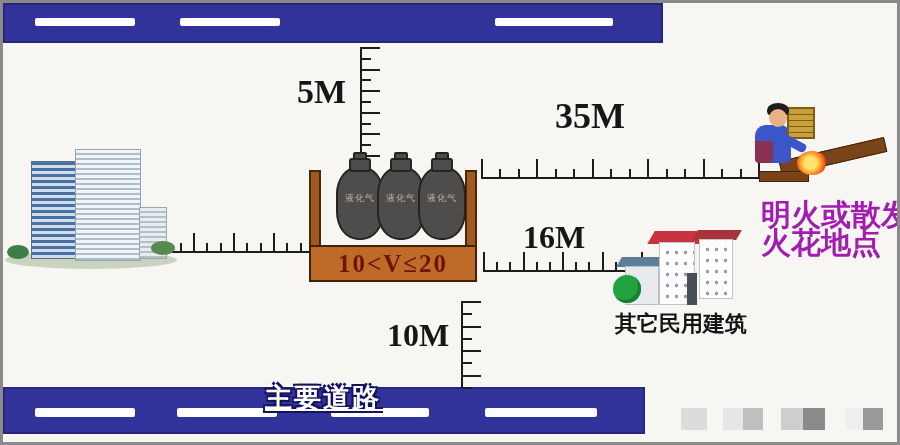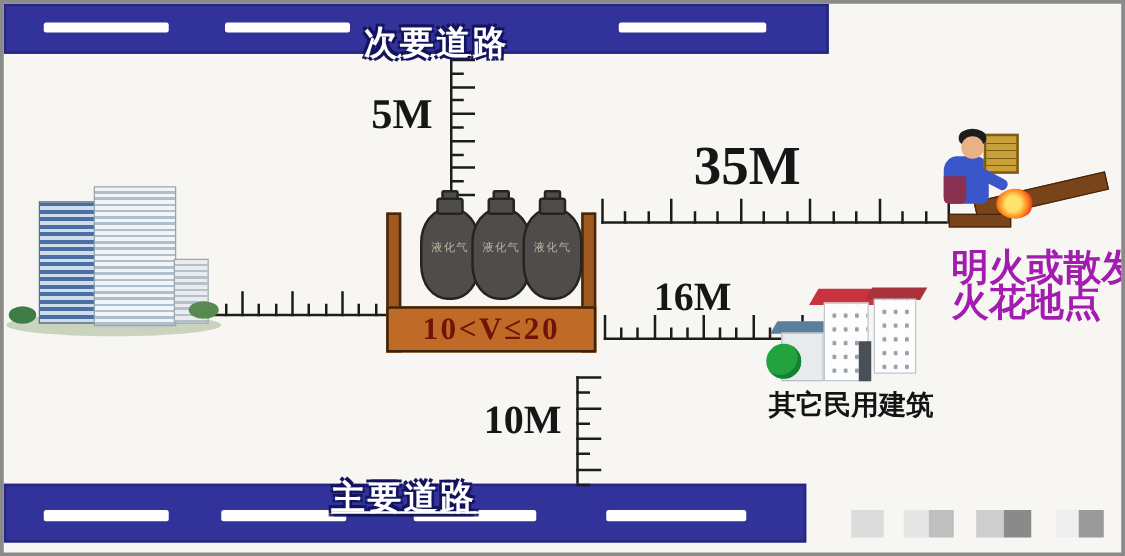--- a/index.html
+++ b/index.html
@@ -112,21 +112,20 @@
 </head>
 <body>
 
 <div class="stage">
 
   <div class="road road-top">
     <div class="dash" style="left:30px;top:13px;width:100px;height:8px;"></div>
     <div class="dash" style="left:175px;top:13px;width:100px;height:8px;"></div>
     <div class="dash" style="left:490px;top:13px;width:118px;height:8px;"></div>
   </div>
-  <div class="road-label" style="left:288px;top:13px;">次要道路</div>
 
   <div class="road road-bottom">
     <div class="dash" style="left:30px;top:19px;width:100px;height:9px;"></div>
     <div class="dash" style="left:172px;top:19px;width:100px;height:9px;"></div>
     <div class="dash" style="left:326px;top:19px;width:98px;height:9px;"></div>
     <div class="dash" style="left:480px;top:19px;width:112px;height:9px;"></div>
   </div>
   <div class="road-label" style="left:262px;top:377px;text-decoration:underline;">主要道路</div>
 
   <div class="ruler v" style="left:357px;top:44px;height:108px;">
@@ -196,21 +195,21 @@
       <div class="tick right long" style="top: 24.5714px;"></div>
       <div class="tick right short" style="top: 36.8571px;"></div>
       <div class="tick right long" style="top: 49.1429px;"></div>
       <div class="tick right short" style="top: 61.4286px;"></div>
       <div class="tick right long" style="top: 73.7143px;"></div>
       <div class="tick right short" style="top: 86px;"></div>
     </div>
   <div class="leader"></div>
 
   <div class="dist" style="left:294px;top:70px;font-size:34px;">5M</div>
-  <div class="dist" style="left:552px;top:104px;font-size:44px;text-align:center;">35M</div>
+  <div class="dist" style="left:552px;top:92px;font-size:36px;text-align:center;">35M</div>
   <div class="dist" style="left:520px;top:216px;font-size:32px;">16M</div>
   <div class="dist" style="left:384px;top:314px;font-size:32px;">10M</div>
 
   <div class="wall" style="left:306px;top:167px;height:112px;"></div>
   <div class="wall" style="left:462px;top:167px;height:112px;"></div>
   <div class="band">
     <span>10&lt;V≤20</span>
   </div>
   <div class="cyl-row">
     <div class="cyl">

